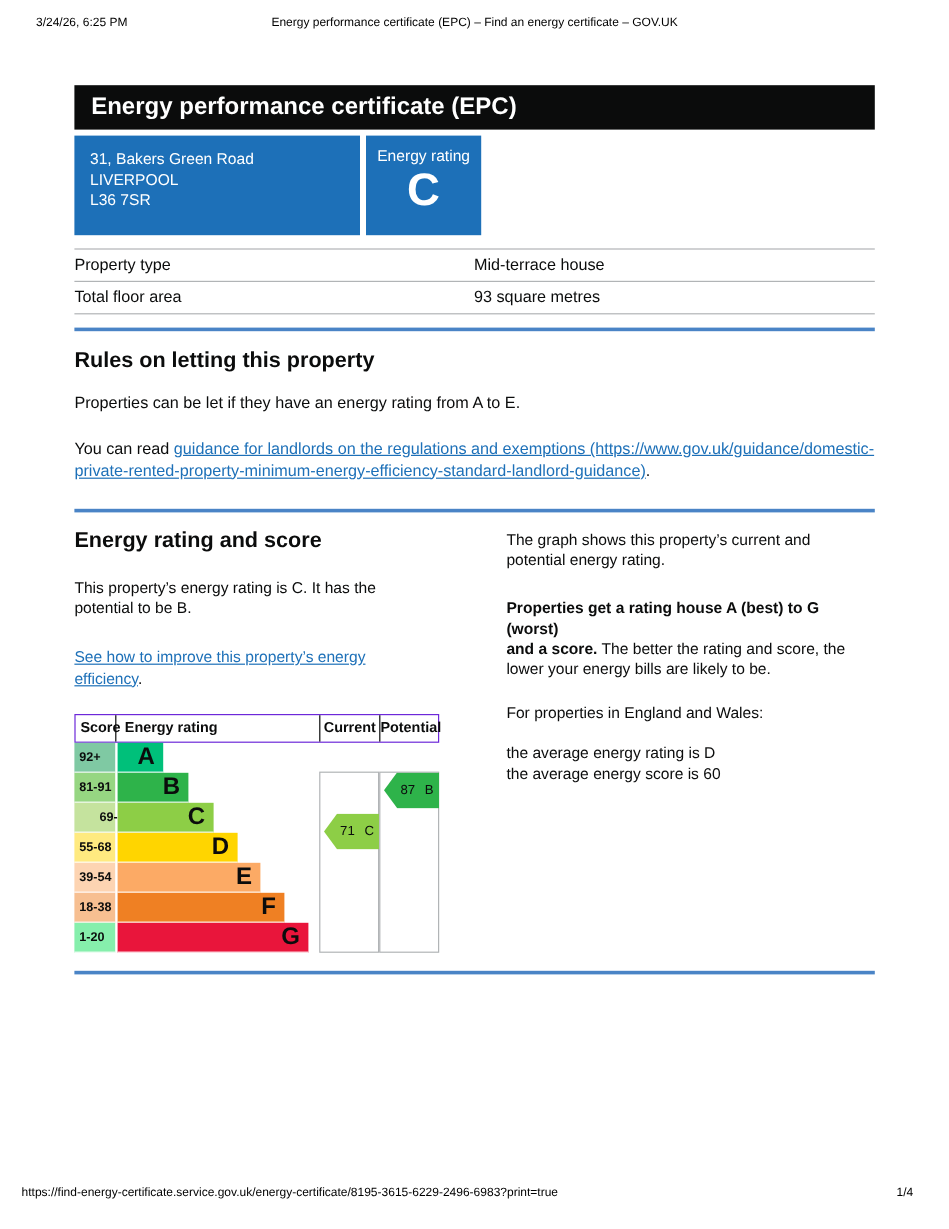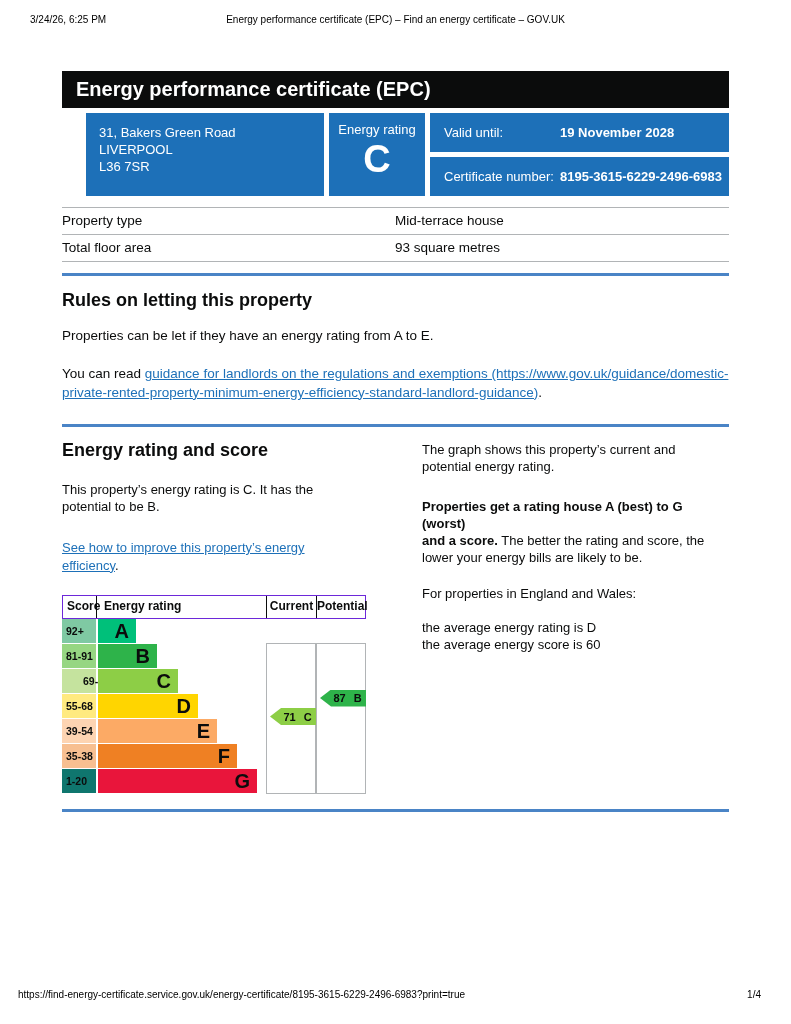--- a/index.html
+++ b/index.html
@@ -14,21 +14,21 @@
   .print-top .ptitle { position:absolute; left:0; right:0; top:0; text-align:center; }
   .page-footer { position:absolute; top:989px; left:18px; right:30px; font-size:10px; color:#000; display:flex; justify-content:space-between; }
 
   .content { position:absolute; left:62px; top:71px; width:667px; }
 
   .banner { background:#0b0c0c; color:#fff; height:37px; line-height:37px; padding-left:14px;
             font-size:20px; font-weight:bold; }
 
   .summary { display:flex; gap:5px; margin-top:5px; height:83px; }
   .summary .box { background:#1d70b8; color:#fff; }
-  .addr-box { width:238px; padding:11px 13px; font-size:13px; line-height:1.32;margin-left:24px; }
+  .addr-box { width:238px; padding:11px 13px; font-size:13px; line-height:1.32; }
   .rating-box { width:96px; text-align:center; padding-top:9px; }
   .rating-box .rlabel { font-size:13px; }
   .rating-box .rletter { font-size:38px; font-weight:bold; line-height:42px; margin-top:1px; }
   .valid-col { flex:1; display:flex; flex-direction:column; gap:5px; }
   .valid-col .vrow { flex:1; display:flex; align-items:center; padding-left:14px; font-size:13px; }
   .vrow .vlabel { width:116px; }
   .vrow .vvalue { font-weight:bold; }
 
   .prop-table { margin-top:11px; }
   .prop-row { display:flex; border-top:1px solid #b1b4b6; padding:5px 0 6px 0; font-size:13.5px; }
@@ -64,52 +64,42 @@
   .hc-rating { width:170px; padding-left:7px; }
   .hc-current { width:50px; text-align:center; }
   .hc-potential { width:48px; text-align:center; border-right:0; }
   .chart-body { position:relative; }
   .chart-row { display:flex; height:25px; }
   .score-cell { width:34px; border-bottom:1px solid #fff; font-weight:bold; font-size:10.5px; line-height:24px; padding-left:4px; }
   .band-bar { margin-left:2px; border-bottom:1px solid #fff; display:flex; align-items:center; justify-content:flex-end; padding-right:7px; font-weight:bold; font-size:20px; }
   .col-box { position:absolute; top:24px; bottom:0; border:1px solid #b1b4b6; }
   .col-box.cur { left:204px; width:50px; }
   .col-box.pot { left:254px; width:50px; }
-  .rating-arrow { position:absolute; height:17px; width:46px;
+  .rating-arrow { position:absolute; height:30px; width:46px;
     clip-path:polygon(0 50%, 24% 0, 100% 0, 100% 100%, 24% 100%);
     display:flex; align-items:center; justify-content:center; padding-left:9px;
-    font-size:11px; font-weight:bold; color:#0b0c0c; word-spacing:5px;margin-top:46px; }
+    font-size:11px; font-weight:normal; color:#0b0c0c; word-spacing:5px; }
 </style>
 </head>
 <body>
 
 <div class="print-top">
   <span class="ptime">3/24/26, 6:25 PM</span>
   <span class="ptitle">Energy performance certificate (EPC) – Find an energy certificate – GOV.UK</span>
 </div>
 
 <div class="content">
 
   <div class="banner">Energy performance certificate (EPC)</div>
 
   <div class="summary">
     <div class="box addr-box">31, Bakers Green Road<br>LIVERPOOL<br>L36 7SR</div>
     <div class="box rating-box">
       <div class="rlabel">Energy rating</div>
       <div class="rletter">C</div>
-    </div>
-    <div class="valid-col">
-      <div class="box vrow">
-        <span class="vlabel">Valid until:</span>
-        <span class="vvalue">19 November 2028</span>
-      </div>
-      <div class="box vrow">
-        <span class="vlabel">Certificate number:</span>
-        <span class="vvalue">8195-3615-6229-2496-6983</span>
-      </div>
     </div>
   </div>
 
   <div class="prop-table">
     <div class="prop-row">
       <span class="plabel">Property type</span>
       <span class="pvalue">Mid-terrace house</span>
     </div>
     <div class="prop-row">
       <span class="plabel">Total floor area</span>
@@ -157,28 +147,28 @@
             </div>
             <div class="chart-row">
               <div class="score-cell" style="background: rgb(255, 234, 128);">55-68</div>
               <div class="band-bar" style="background: rgb(255, 213, 0); width: 100px;">D</div>
             </div>
             <div class="chart-row">
               <div class="score-cell" style="background: rgb(253, 212, 178);">39-54</div>
               <div class="band-bar" style="background: rgb(252, 170, 101); width: 119px;">E</div>
             </div>
             <div class="chart-row">
-              <div class="score-cell" style="background: rgb(247, 191, 145);">35-38</div>
+              <div class="score-cell" style="background: rgb(247, 191, 145);">18-38</div>
               <div class="band-bar" style="background: rgb(239, 128, 35); width: 139px;">F</div>
             </div>
             <div class="chart-row">
-              <div class="score-cell" style="background: #0f766e;">1-20</div>
+              <div class="score-cell" style="background: #86efac;">1-20</div>
               <div class="band-bar" style="background: rgb(233, 21, 59); width: 159px;">G</div>
             </div>
-            <div class="rating-arrow" style="background: rgb(141, 206, 70); left: 208px; top: 43px;">71 C</div>
+            <div class="rating-arrow" style="background: rgb(141, 206, 70); left: 208px; top: 59px;">71 C</div>
             <div class="rating-arrow" style="background: rgb(46, 179, 74); left: 258px; top: 24.5px;">87 B</div>
           </div>
       </div>
     </div>
 
     <div class="col-right">
       <p>The graph shows this property’s current and<br>potential energy rating.</p>
       <p class="rp2"><span style="font-weight: bold;">Properties get a rating house A (best) to G (worst)</span><br><span style="font-weight: bold;">and a score.</span><span> The better the rating and score, the</span><br><span>lower your energy bills are likely to be.</span></p>
       <p class="rp3">For properties in England and Wales:</p>
       <p class="rp4">the average energy rating is D<br>the average energy score is 60</p>

